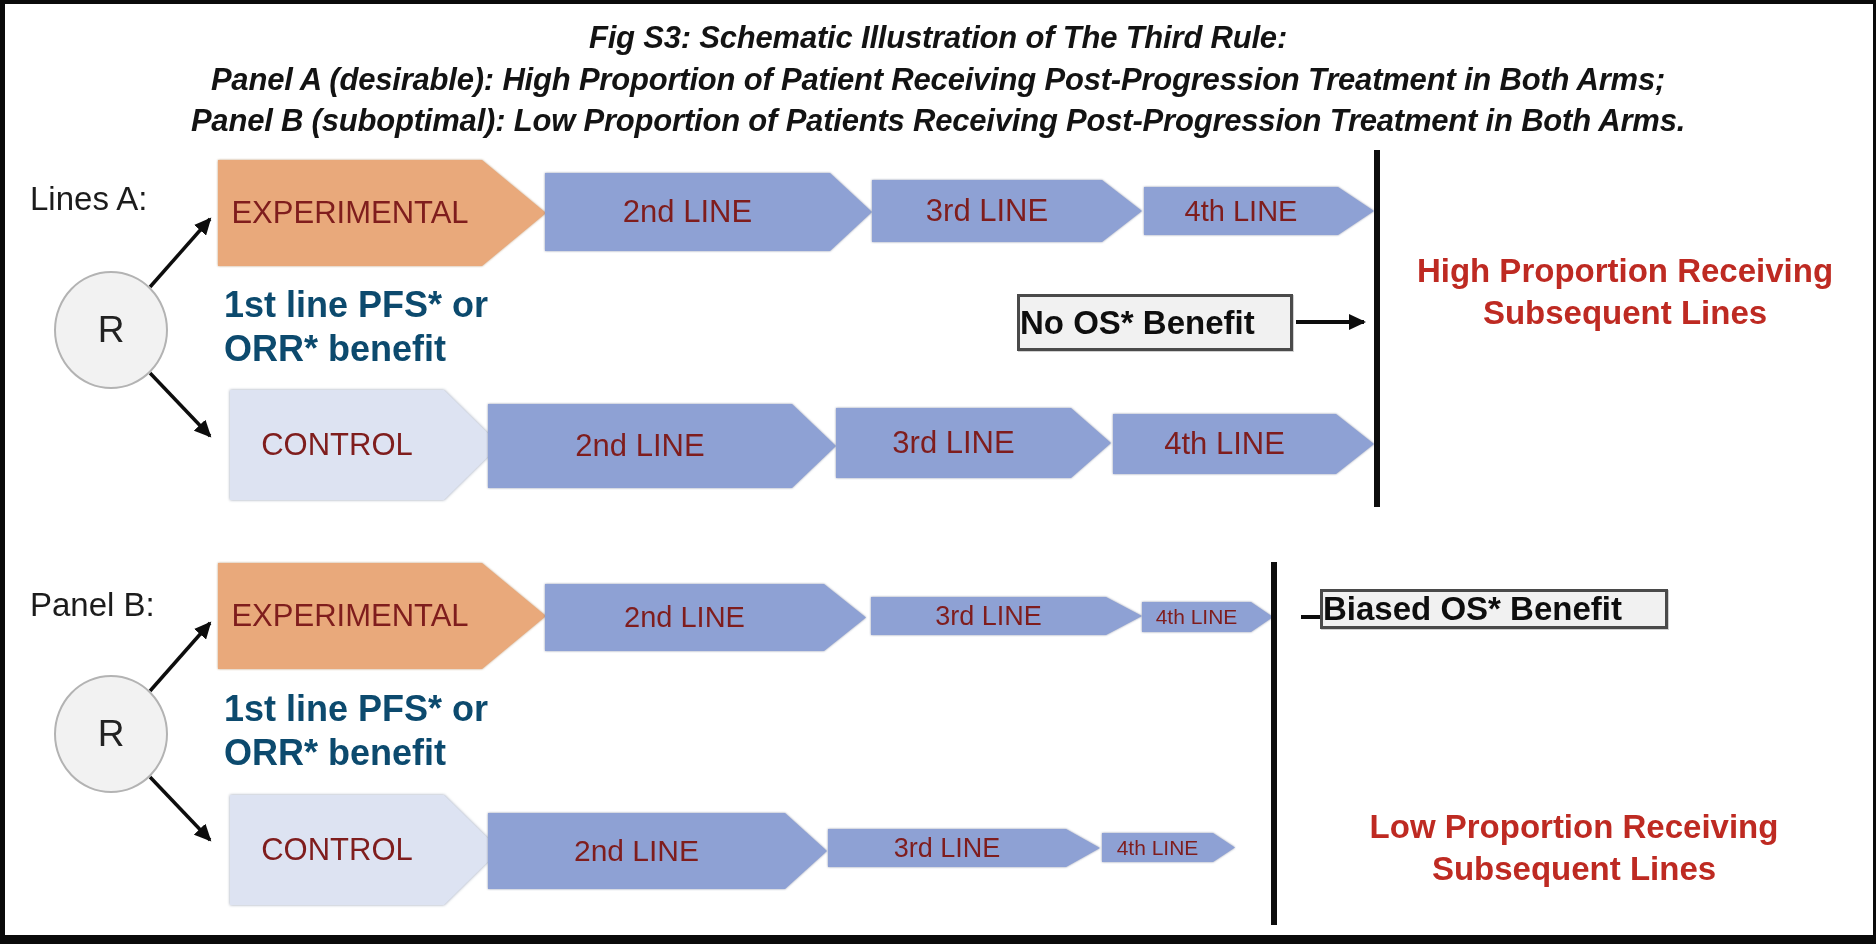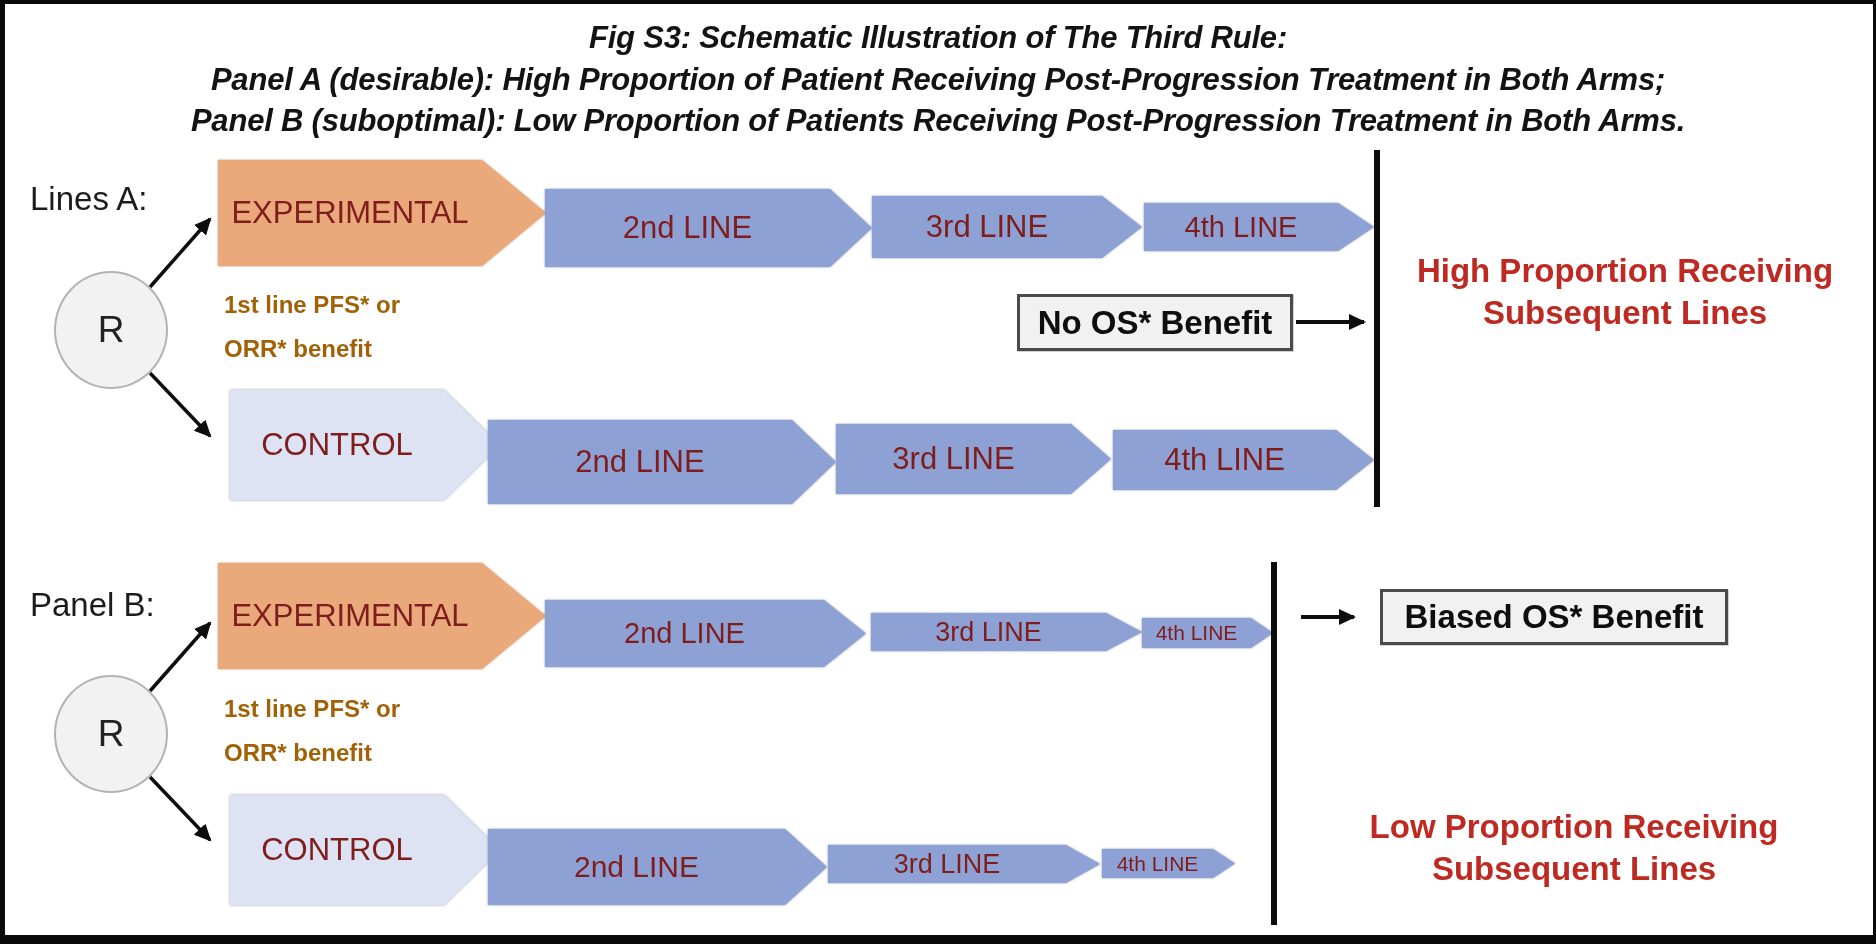--- a/index.html
+++ b/index.html
@@ -38,36 +38,36 @@
   .sw-line{filter:drop-shadow(0 0 1px rgba(110,120,150,.8));}
   .pent{
     width:100%;height:100%;
     clip-path:polygon(0 0, calc(100% - var(--tip)) 0, 100% 50%, calc(100% - var(--tip)) 100%, 0 100%);
     display:flex;align-items:center;justify-content:center;
     box-sizing:border-box;padding-right:var(--tip);
     color:#7f1d1d;white-space:nowrap;
   }
   .fill-exp{background:#e9a97b;}
   .fill-ctl{background:#dde3f2;margin-left:12px;}
-  .fill-line{background:#8ea1d4;margin-top:16px;}
+  .fill-line{background:#8ea1d4;}
 
   
   .red-note{
-    position:absolute;font-weight:bold;font-size:24px;line-height:44px;
-    color:#a16207;white-space:nowrap;
+    position:absolute;font-weight:bold;font-size:36px;line-height:44px;
+    color:#0c4a6e;white-space:nowrap;
   }
   .red-annot{
     position:absolute;font-weight:bold;font-size:33px;line-height:42px;
     color:#be2a22;text-align:center;white-space:nowrap;
   }
 
   
   .outcome-box{
     position:absolute;background:#f1f1f1;border:3px solid #4a4a4a;
-    display:flex;align-items:center;justify-content:center;
+    display:flex;align-items:center;
     font-weight:bold;font-size:33px;color:#0e0e0e;
     box-sizing:border-box;white-space:nowrap;
     box-shadow:1px 1px 0 rgba(0,0,0,.18);
   }
 
   
   .vbar{position:absolute;width:6px;background:#0d0d0d;}
 
   svg.connectors{position:absolute;left:0;top:0;pointer-events:none;}
 </style>
@@ -187,21 +187,21 @@
   </div>
   <div class="shape-wrap sw-line" style="left:828px;top:829px;width:272px;height:38px;">
     <div class="pent fill-line" style="--tip:34px;font-size:27px;">3rd LINE</div>
   </div>
   <div class="shape-wrap sw-line" style="left:1102px;top:833px;width:133px;height:29px;">
     <div class="pent fill-line" style="--tip:22px;font-size:21px;">4th LINE</div>
   </div>
 
   <div class="vbar" style="left:1271px;top:562px;height:363px;"></div>
 
-  <div class="outcome-box" style="left:1380px;top:589px;width:348px;height:56px;">
+  <div class="outcome-box" style="left:1320px;top:589px;width:348px;height:40px;">
     <span>Biased OS* Benefit</span>
   </div>
 
   <div class="red-annot" style="left:1334px;top:806px;width:480px;">
     <div>Low Proportion Receiving</div>
     <div>Subsequent Lines</div>
   </div>
 
 </div>
 

